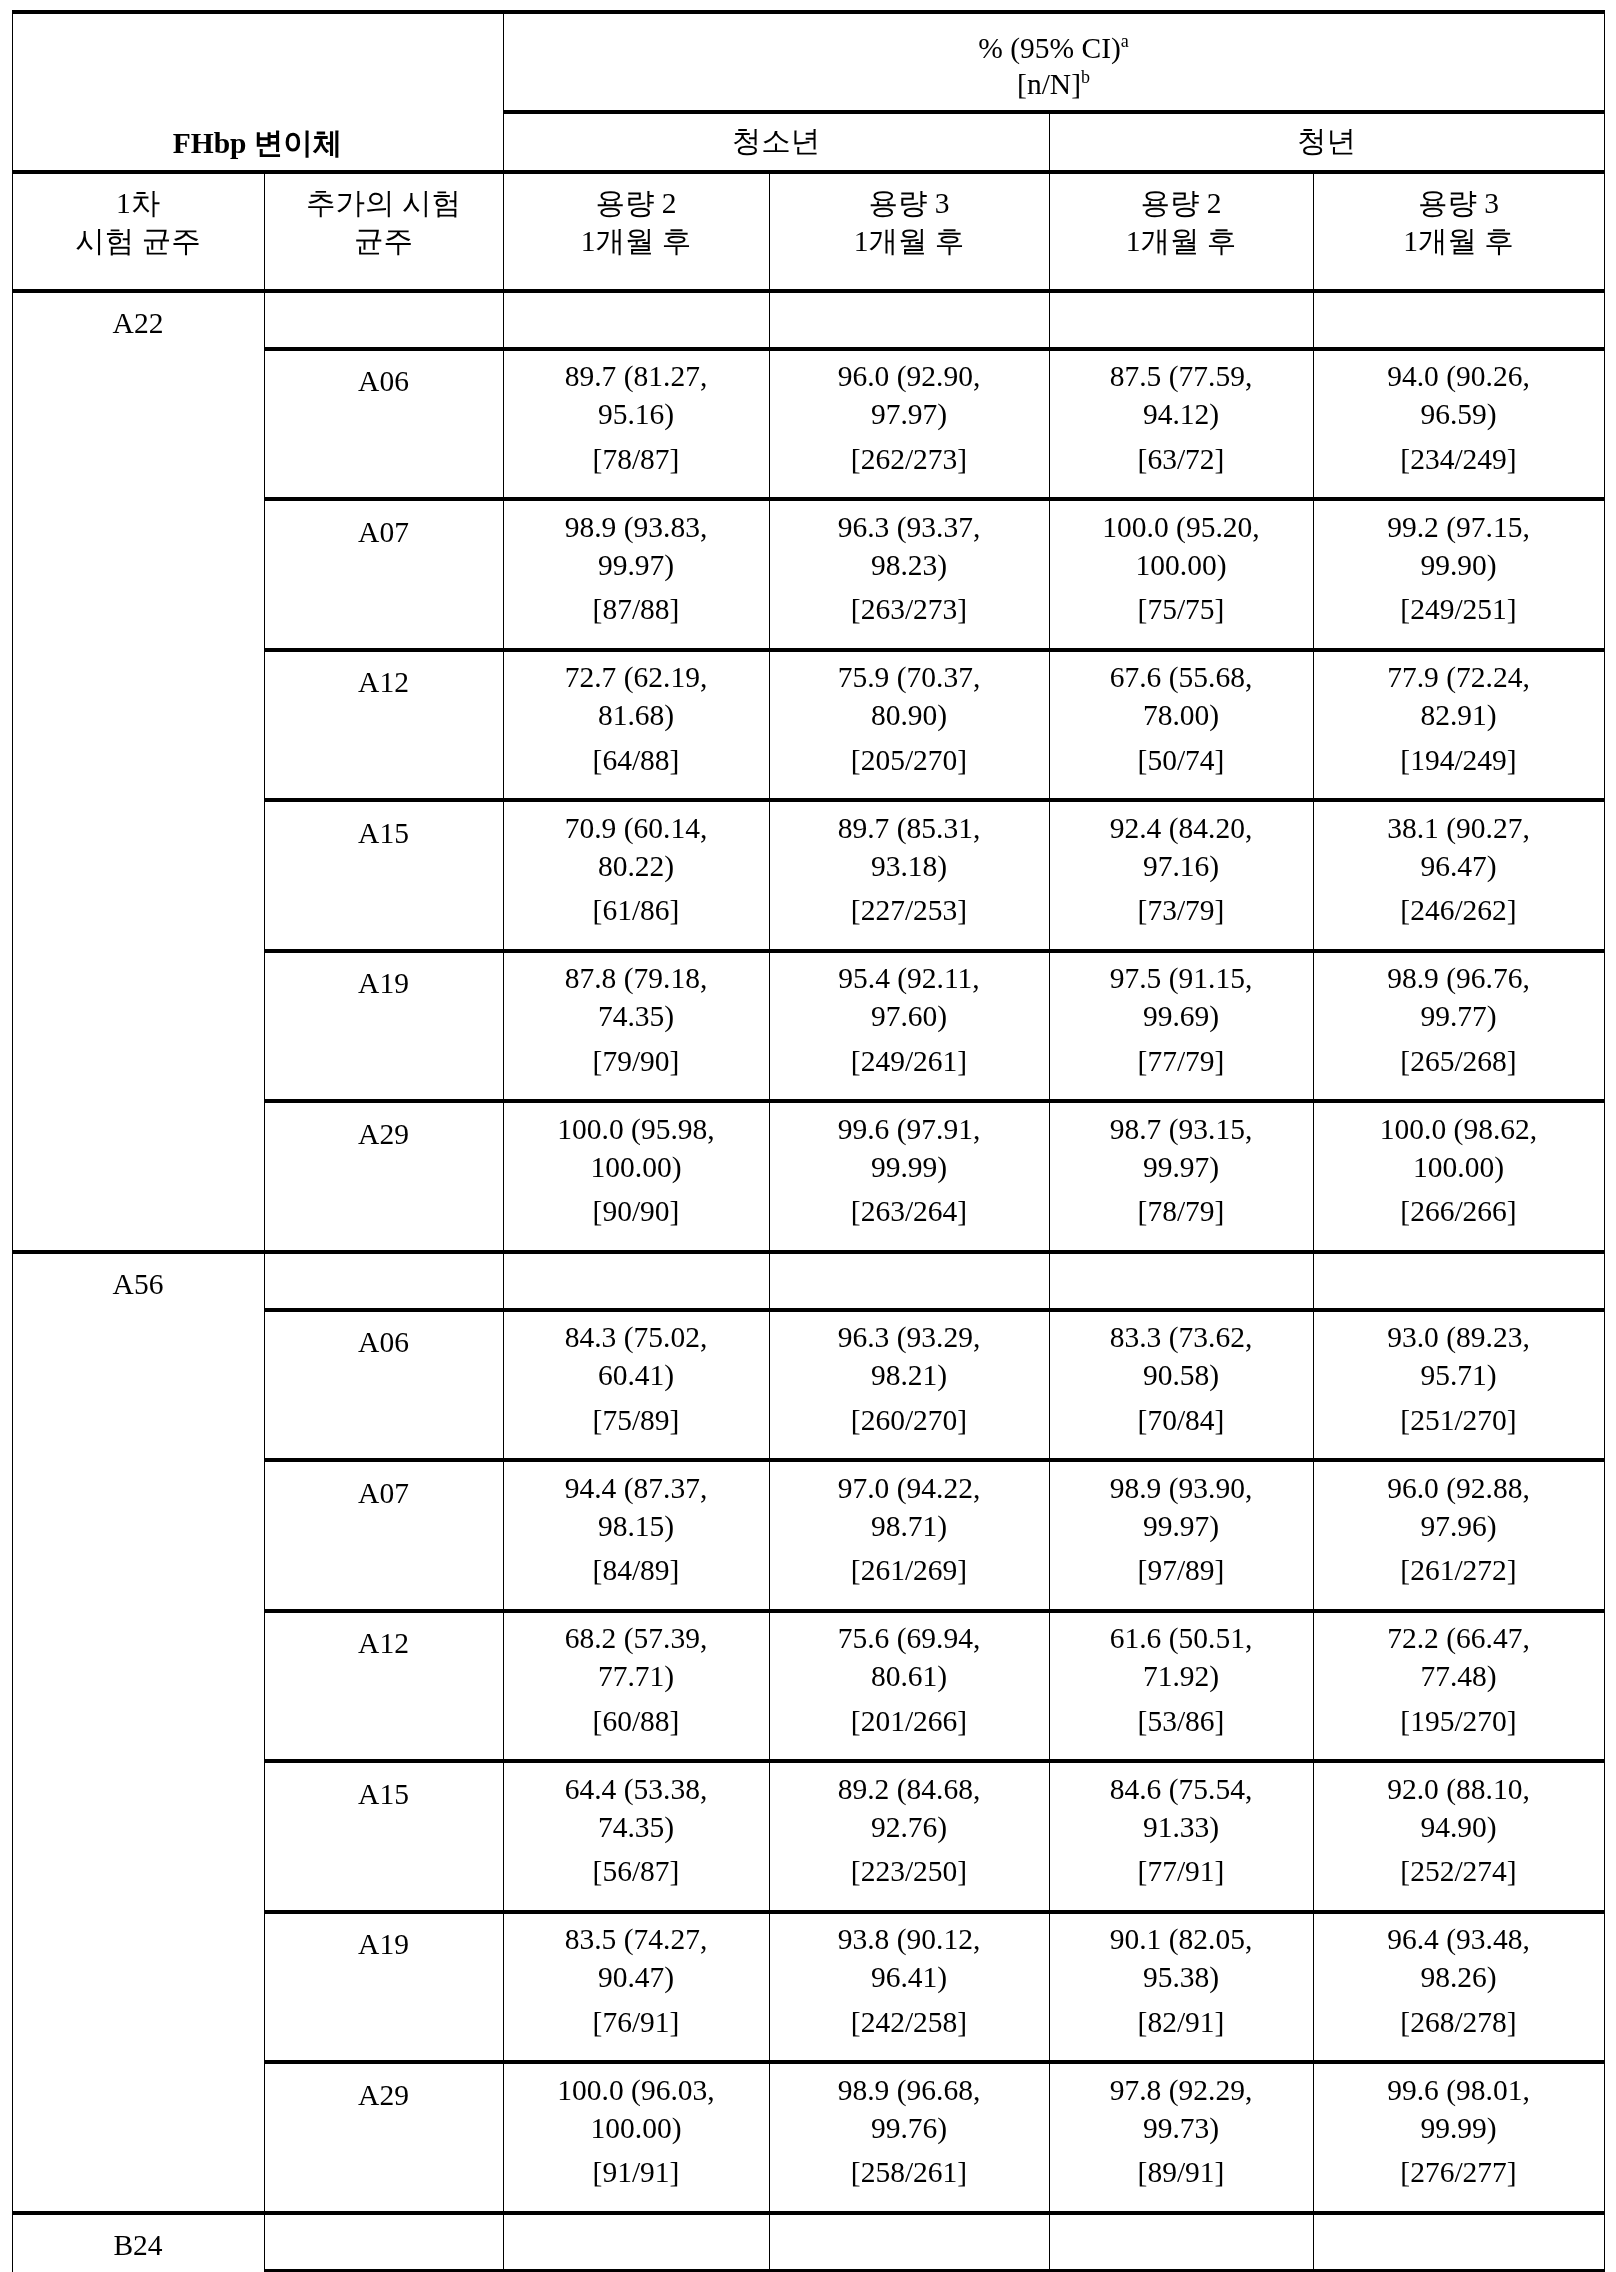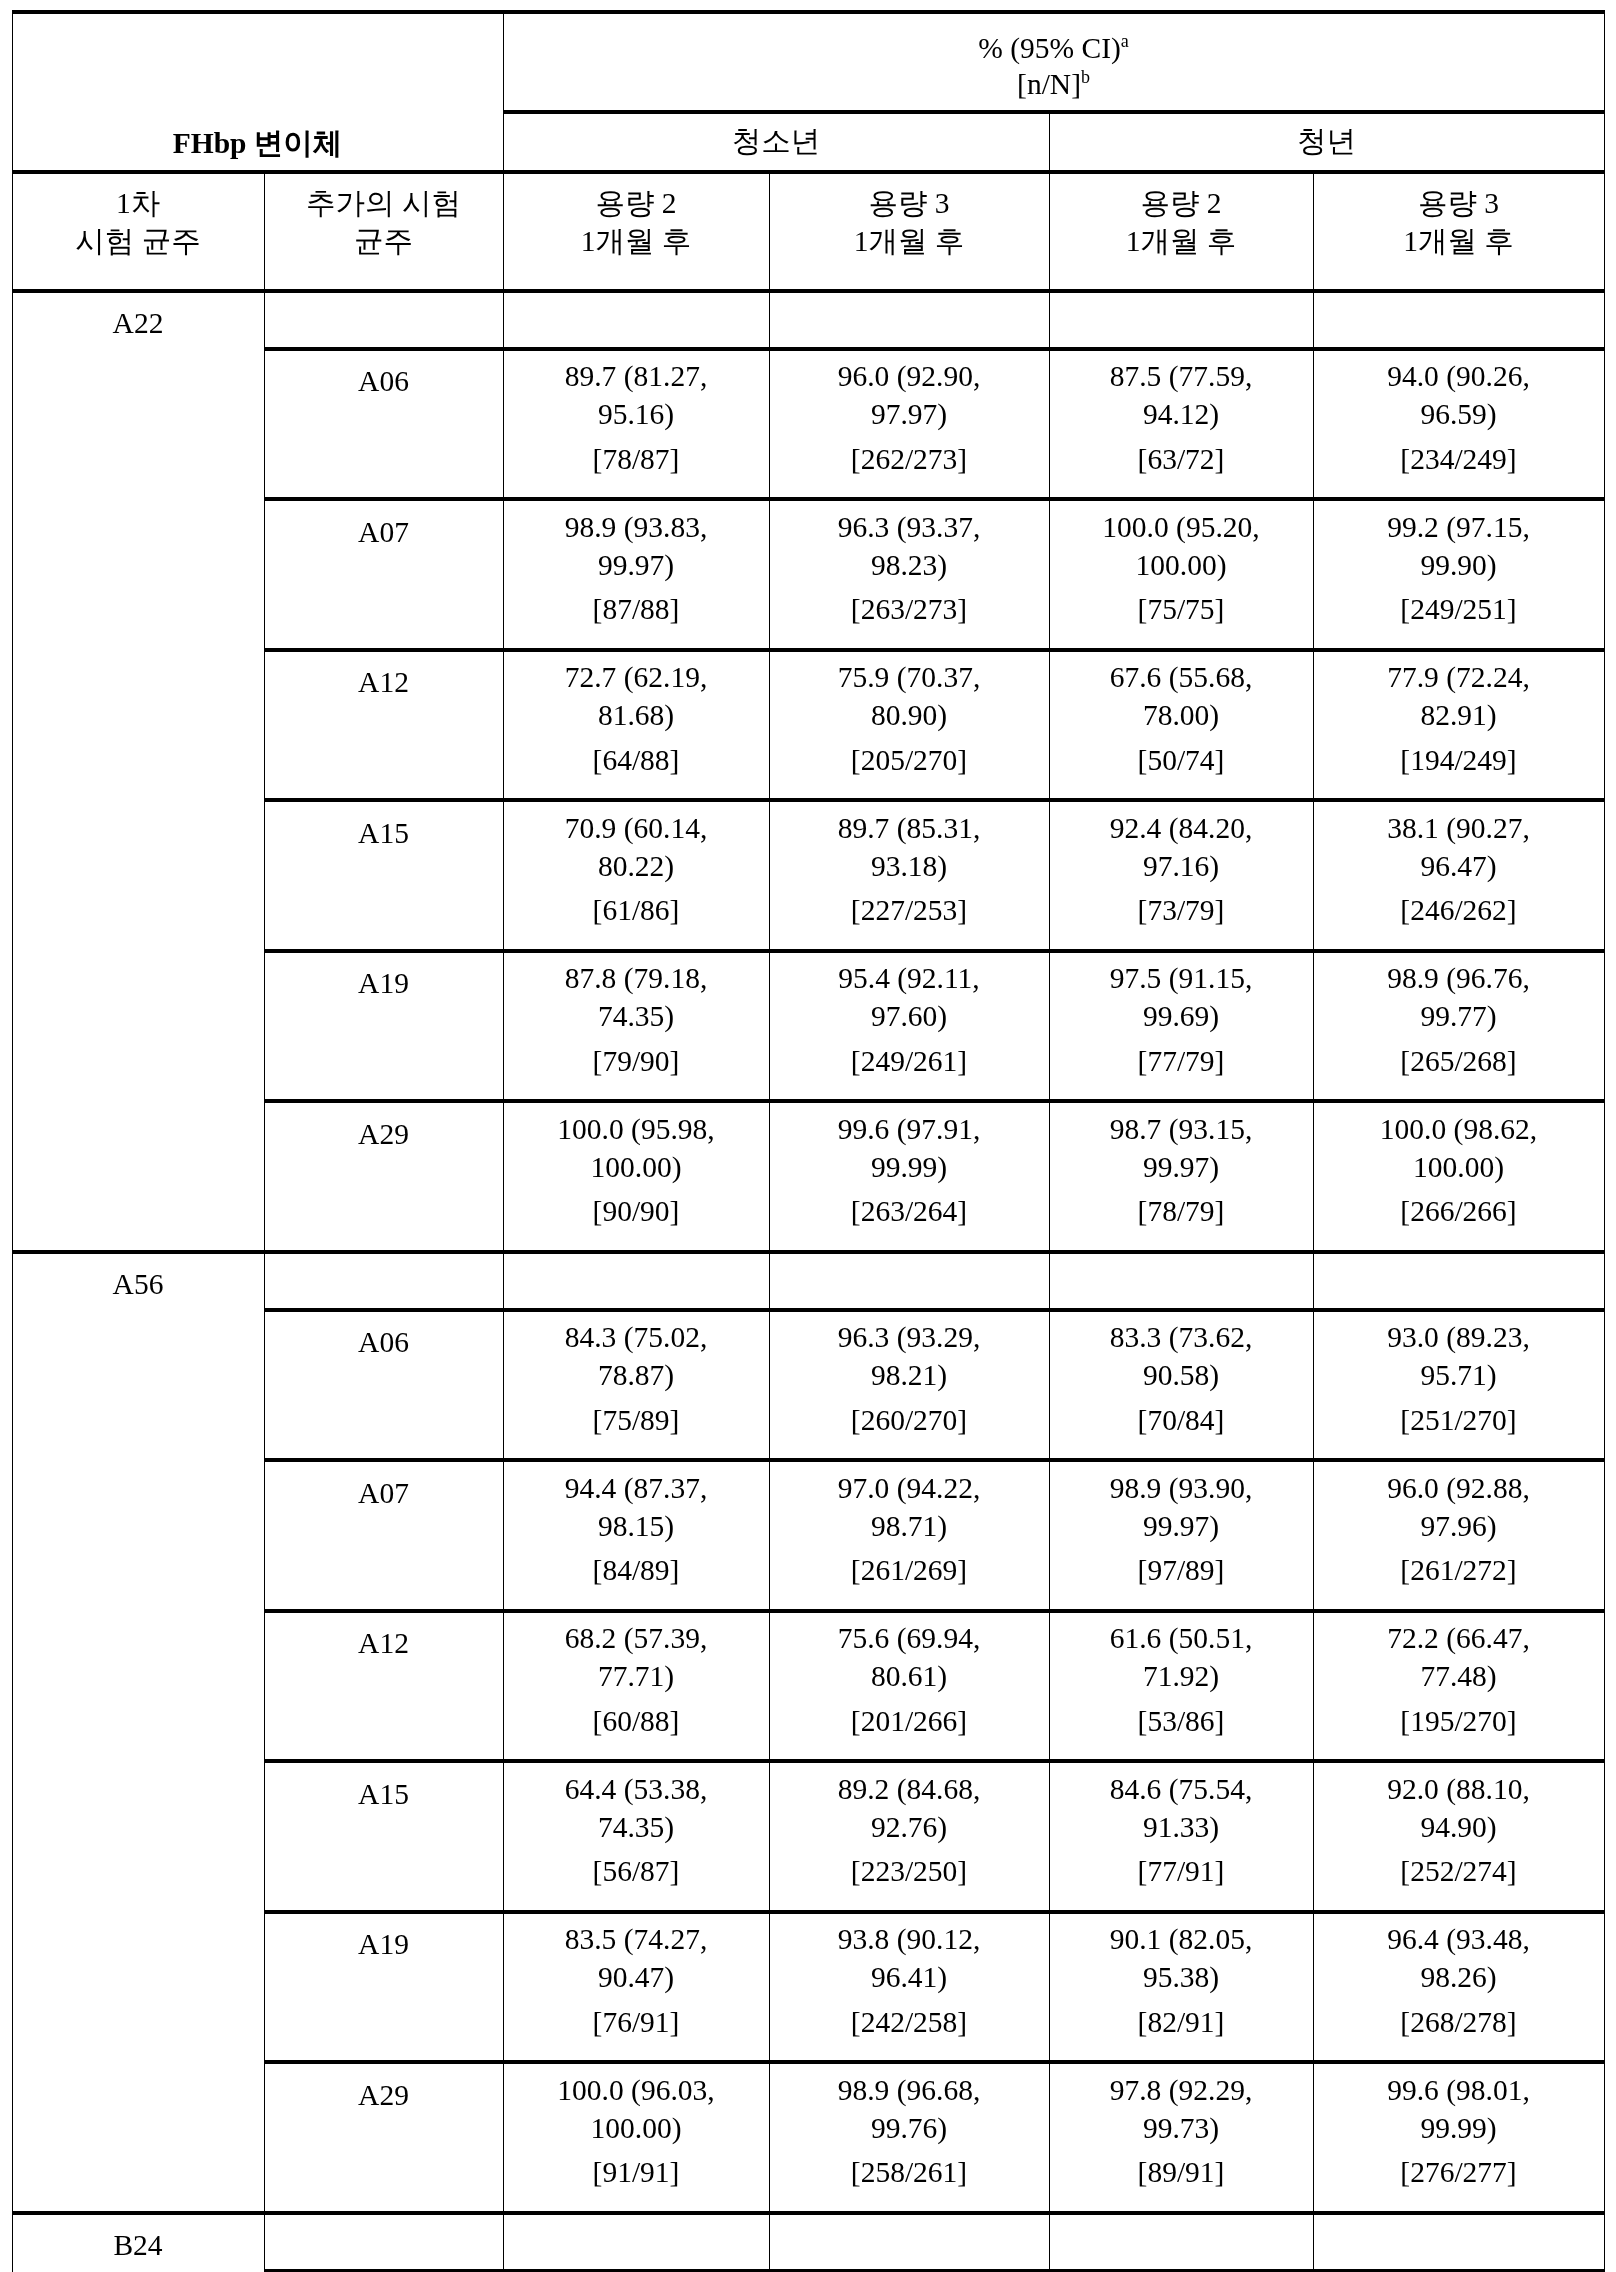--- a/index.html
+++ b/index.html
@@ -222,21 +222,21 @@
         <td class="thick-top"></td>
         <td class="thick-top"></td>
         <td class="thick-top"></td>
         <td class="thick-top"></td>
         <td class="thick-top"></td>
       </tr>
       <tr class="data-row">
         <td class="b thick-top" style="padding-top:11.5px !important;"><span>A06</span></td>
         <td class="thick-top">
           <span class="cell-line">84.3 (75.02,</span>
-          <span class="cell-line">78.87)</span>
+          <span class="cell-line">60.41)</span>
           <span class="cell-nn">[75/89]</span>
         </td>
         <td class="thick-top">
           <span class="cell-line">96.3 (93.29,</span>
           <span class="cell-line">98.21)</span>
           <span class="cell-nn">[260/270]</span>
         </td>
         <td class="thick-top">
           <span class="cell-line">83.3 (73.62,</span>
           <span class="cell-line">90.58)</span>

